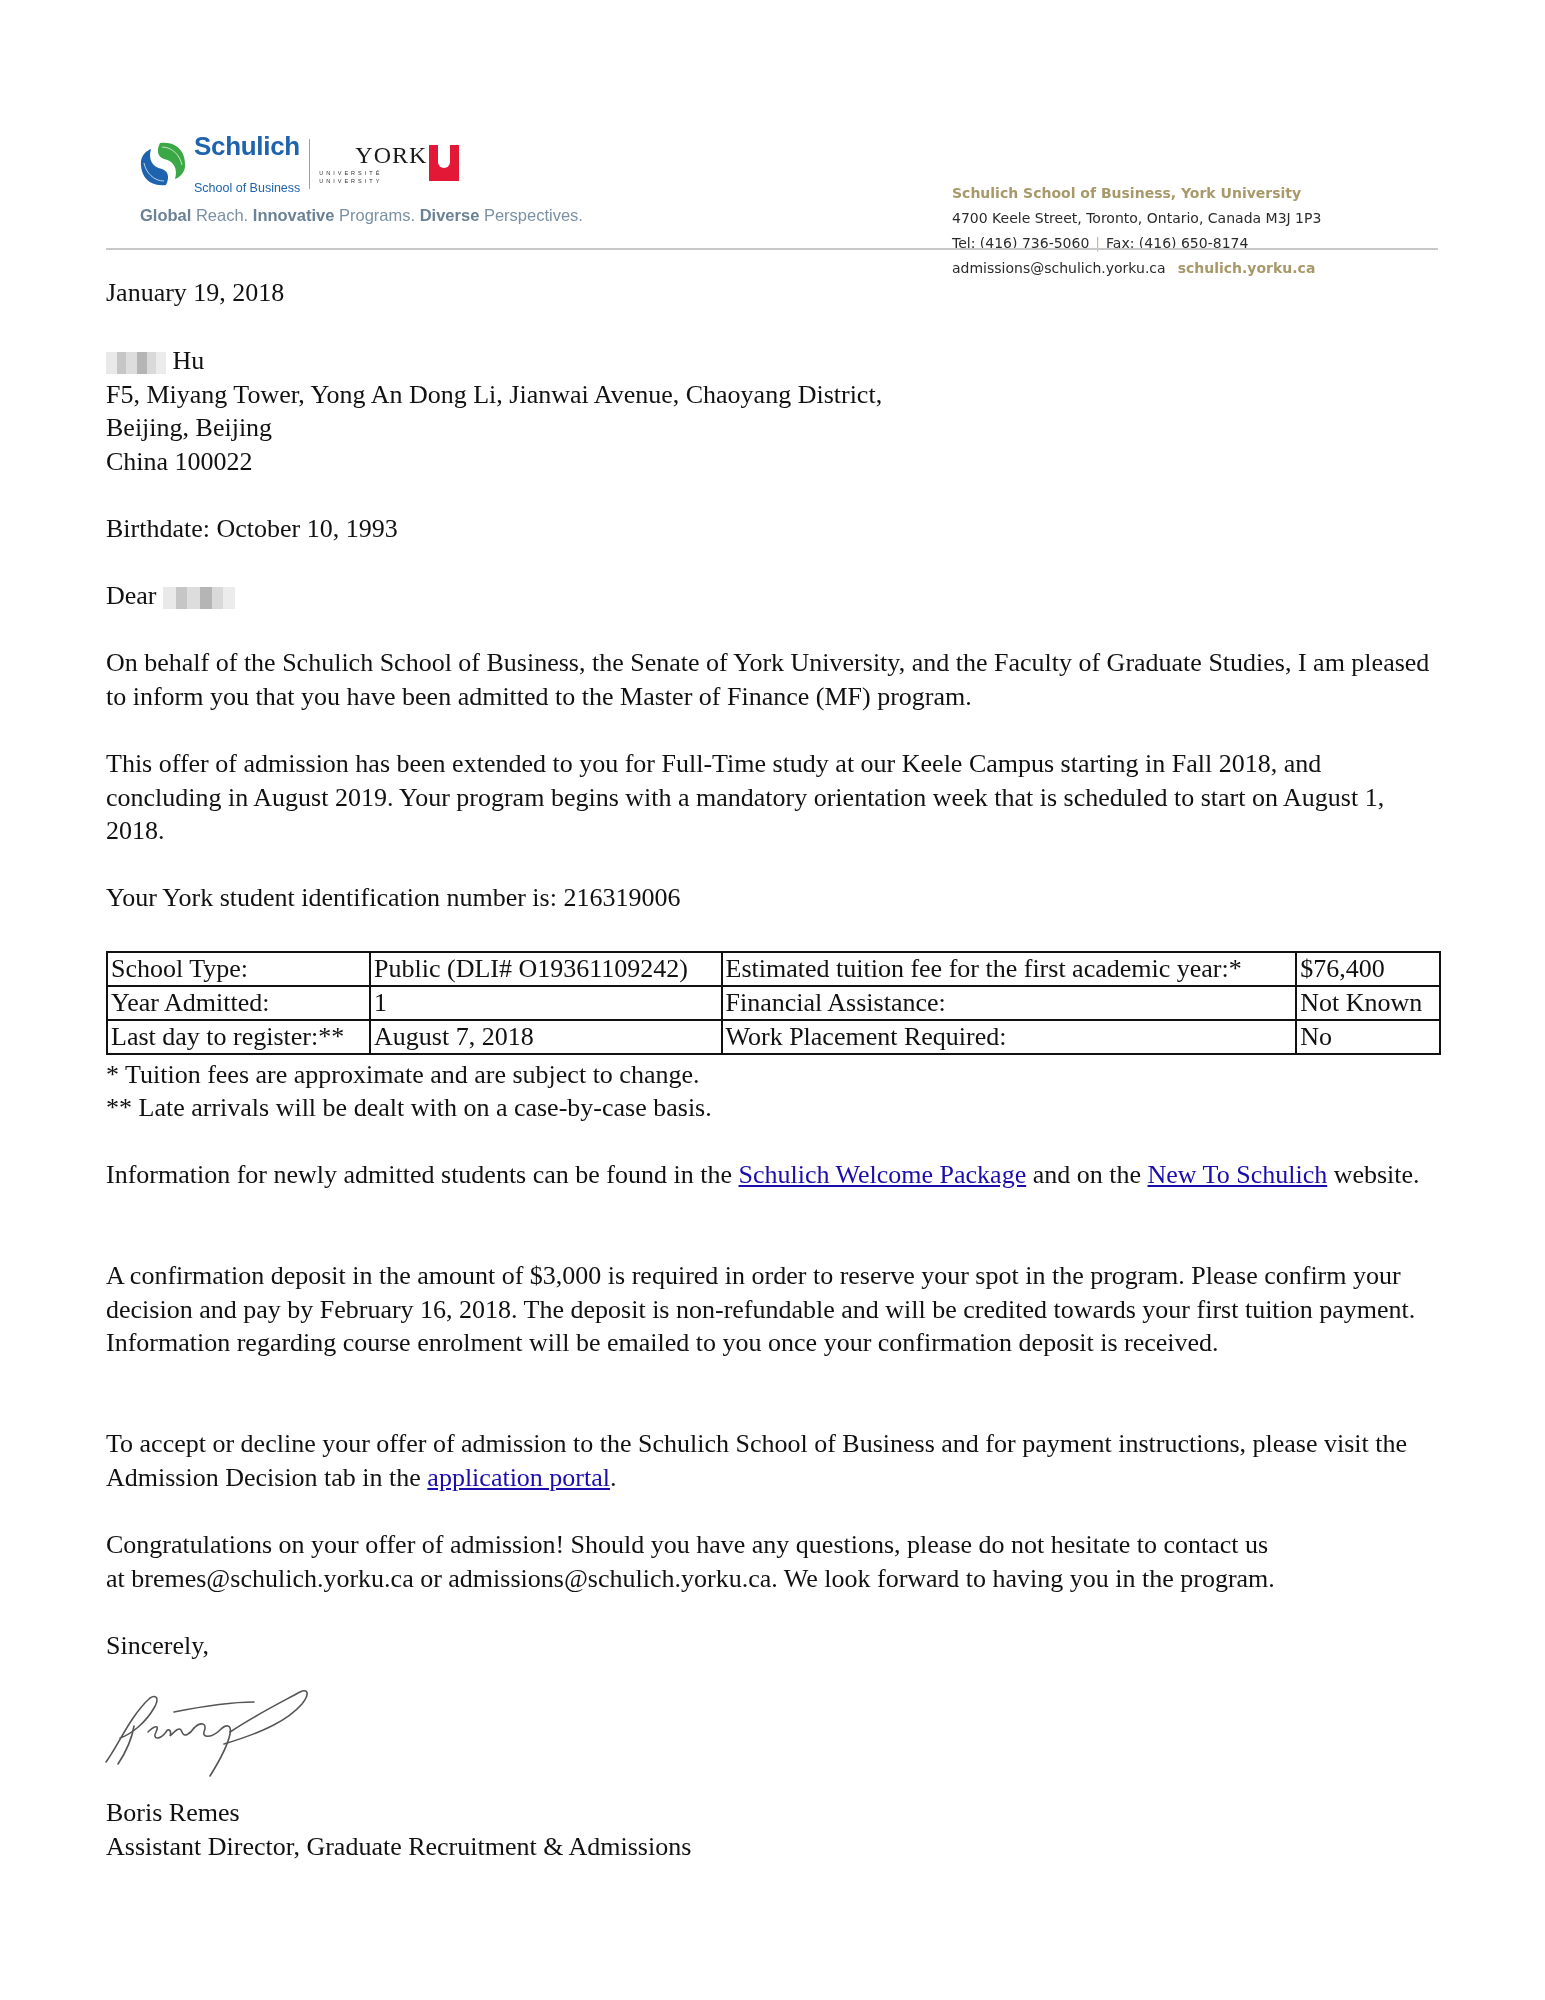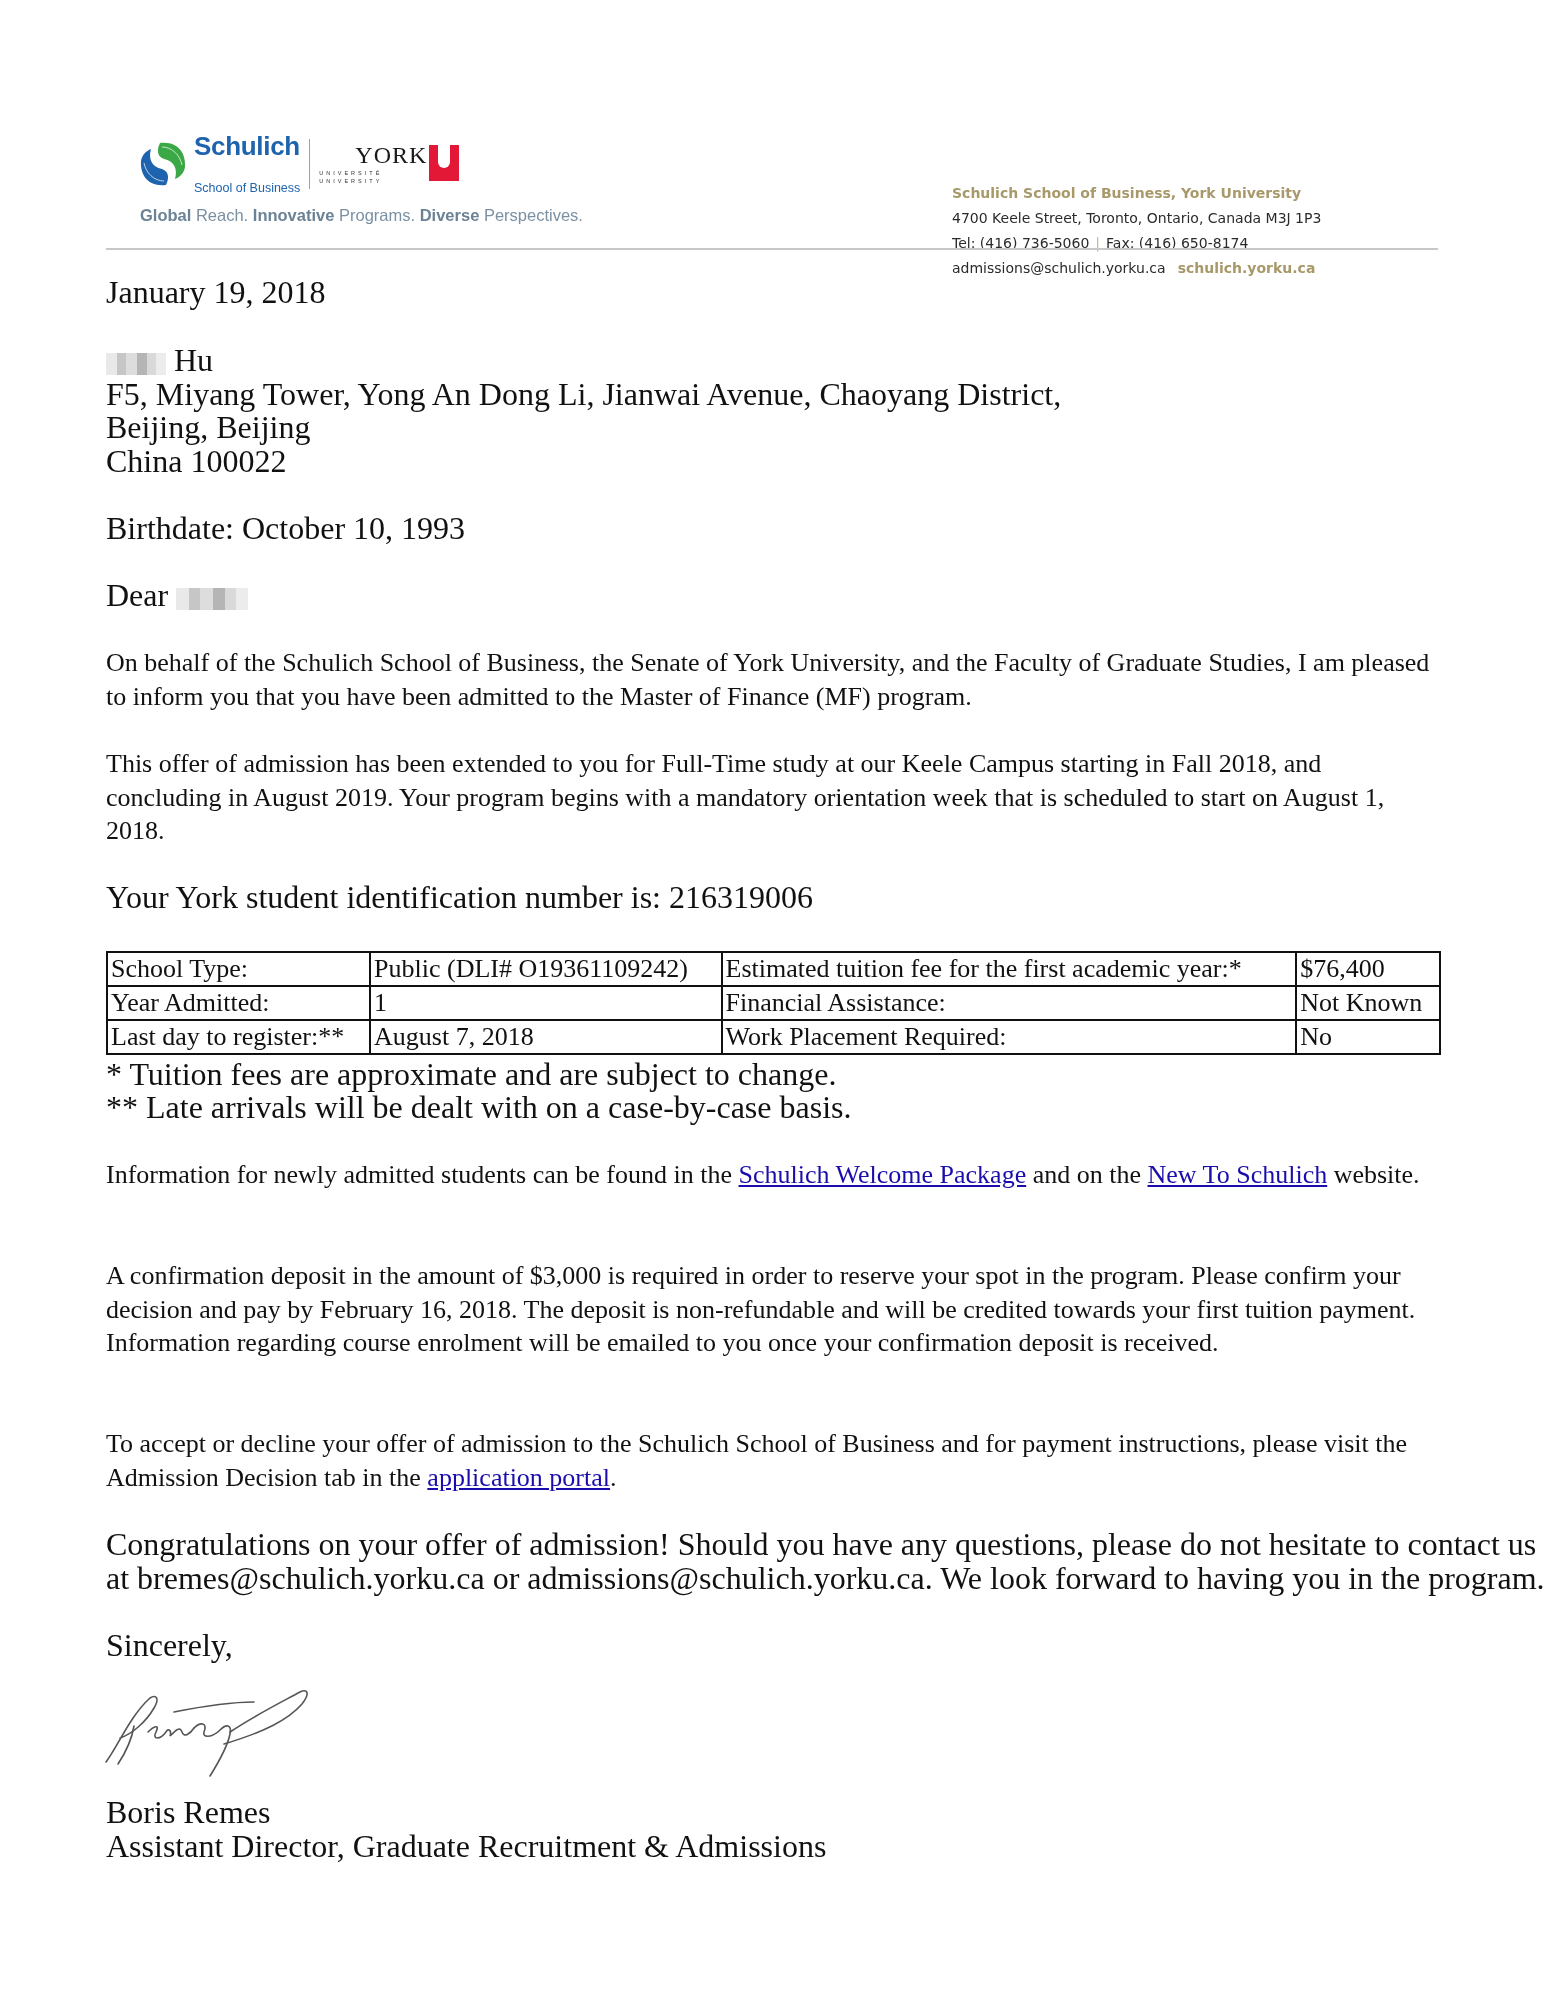--- a/index.html
+++ b/index.html
@@ -24,21 +24,21 @@
   .tagline b { font-weight: bold; color: #6b8296; }
 
   .contact { position: absolute; left: 952px; top: 133px; font-family: "DejaVu Sans", sans-serif; font-size: 14px; line-height: 25px; color: #2a2a2a; margin-top: 48px; }
   .contact .org { color: #a8996a; font-weight: bold; }
   .contact .sep { color: #c9b98a; margin: 0 6px; }
   .contact .web { color: #a8996a; font-weight: bold; margin-left: 12px; }
 
   .hdr-rule { position: absolute; left: 106px; top: 248px; width: 1332px; height: 2px; background: #c8c8c8; }
 
   
-  .txt { position: absolute; left: 106px; font-family: "Liberation Serif", serif; font-size: 32px; line-height: 33.6px; color: #111; white-space: nowrap; }
+  .txt { position: absolute; left: 106px; font-family: "Liberation Serif", serif; font-size: 26px; line-height: 33.6px; color: #111; white-space: nowrap; }
   .para { position: absolute; left: 106px; width: 1340px; font-family: "Liberation Serif", serif; font-size: 26px; line-height: 33.6px; color: #111; }
   .redact { display: inline-block; vertical-align: middle; height: 22px; background:
       linear-gradient(90deg, #e6e6e6 0 18%, #bdbdbd 18% 34%, #d8d8d8 34% 52%, #a9a9a9 52% 68%, #d3d3d3 68% 84%, #e9e9e9 84% 100%);
       filter: blur(0.6px); opacity: .85; }
   a.lnk { color: #1a0dab; text-decoration: underline; }
 
   
   .info-table { position: absolute; left: 106px; top: 951px; width: 1335px; border-collapse: collapse; font-family: "Liberation Serif", serif; font-size: 26px; color: #111; }
   .info-table td { border: 2px solid #111; padding: 0 3px; height: 32px; line-height: 32px; white-space: nowrap; }
   .c1 { width: 257px; } .c2 { width: 346px; } .c3 { width: 571px; } .c4 { width: 137px; }

